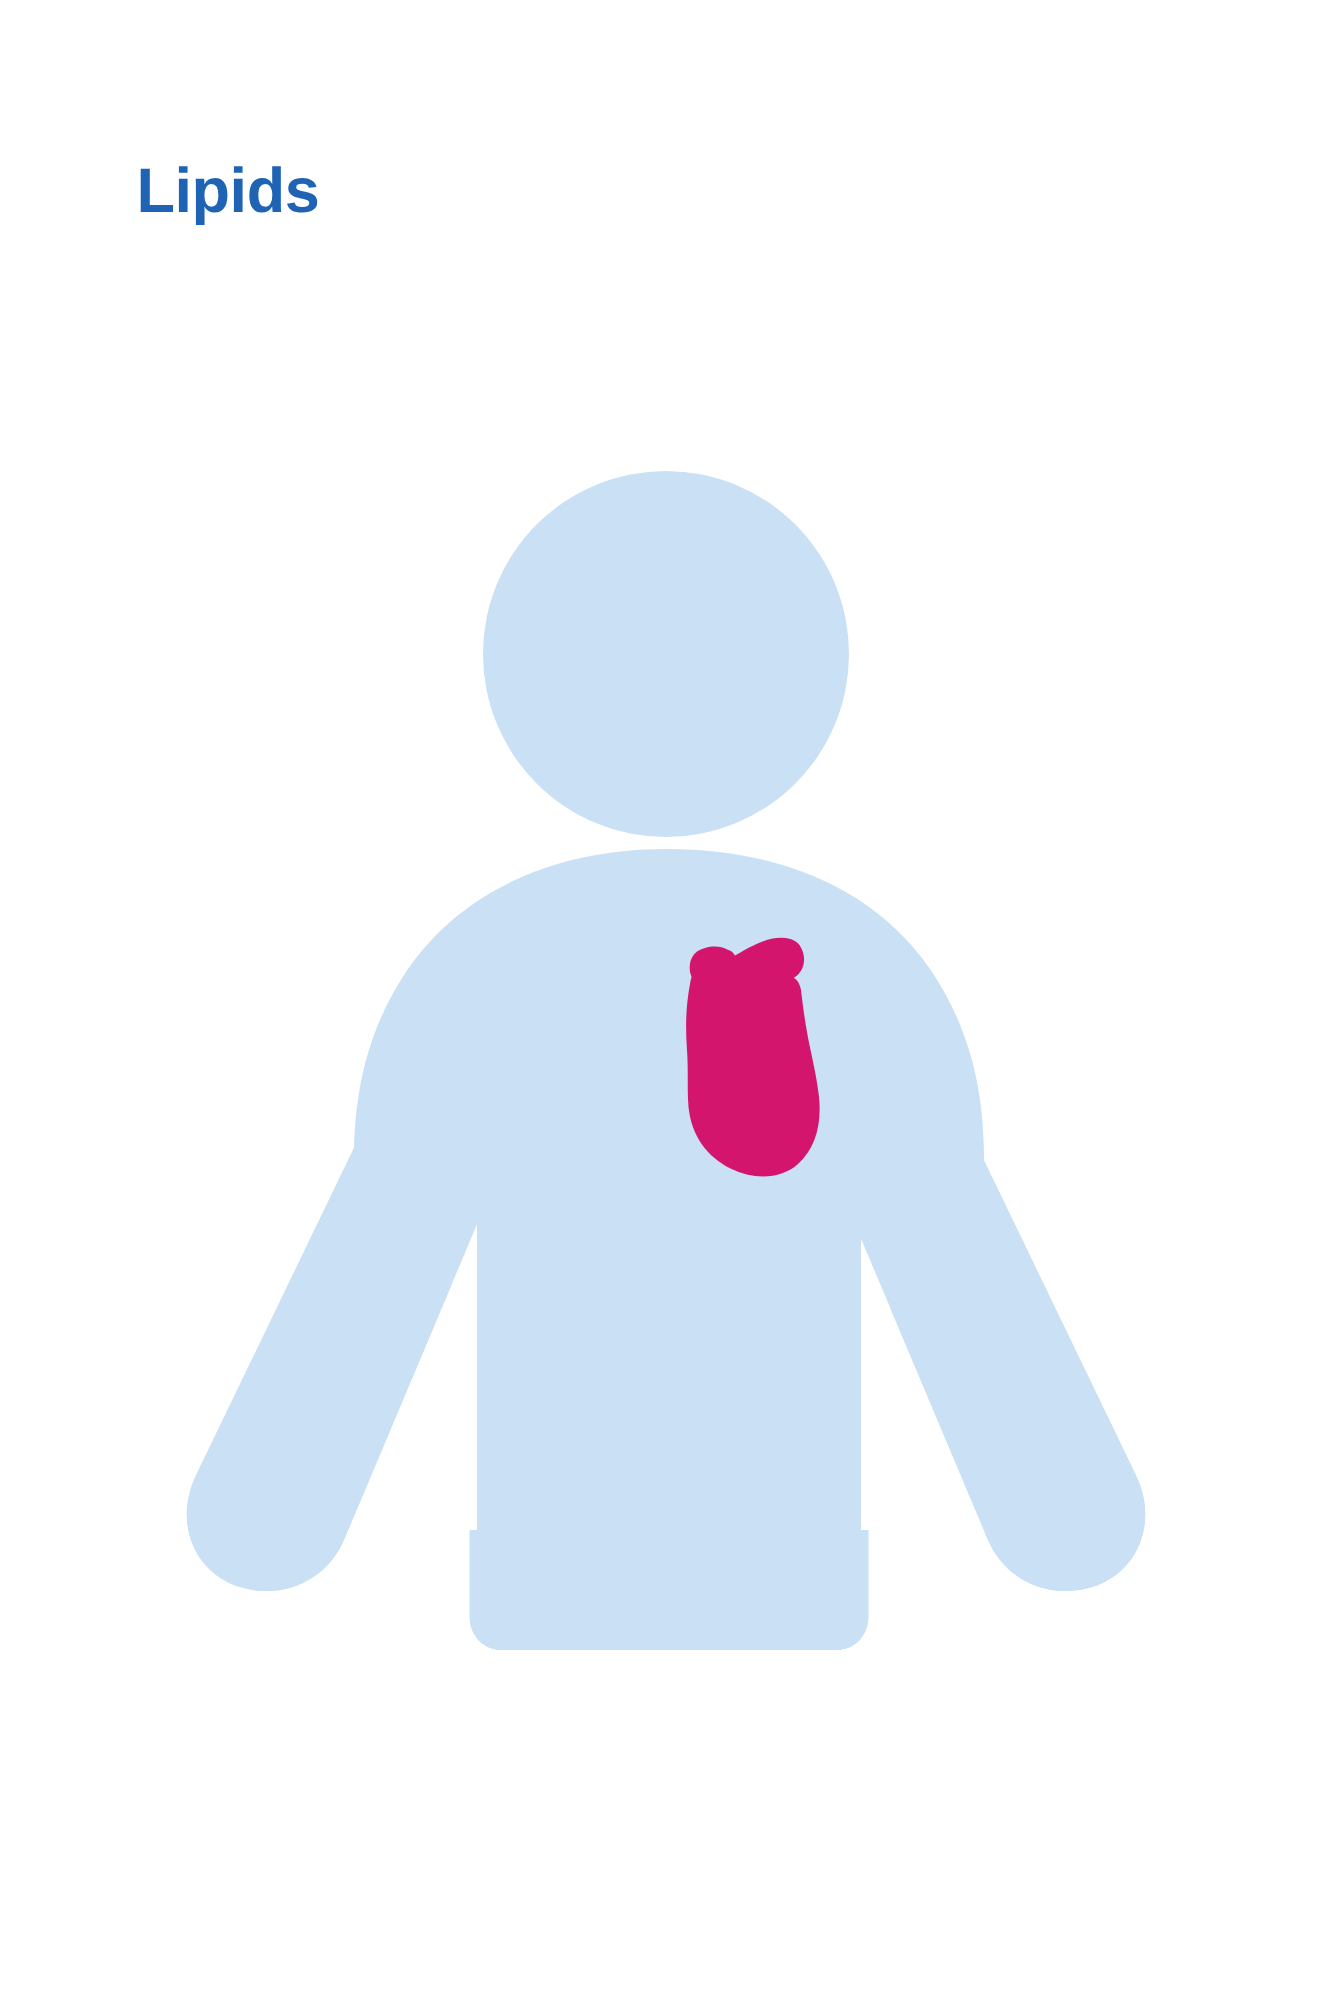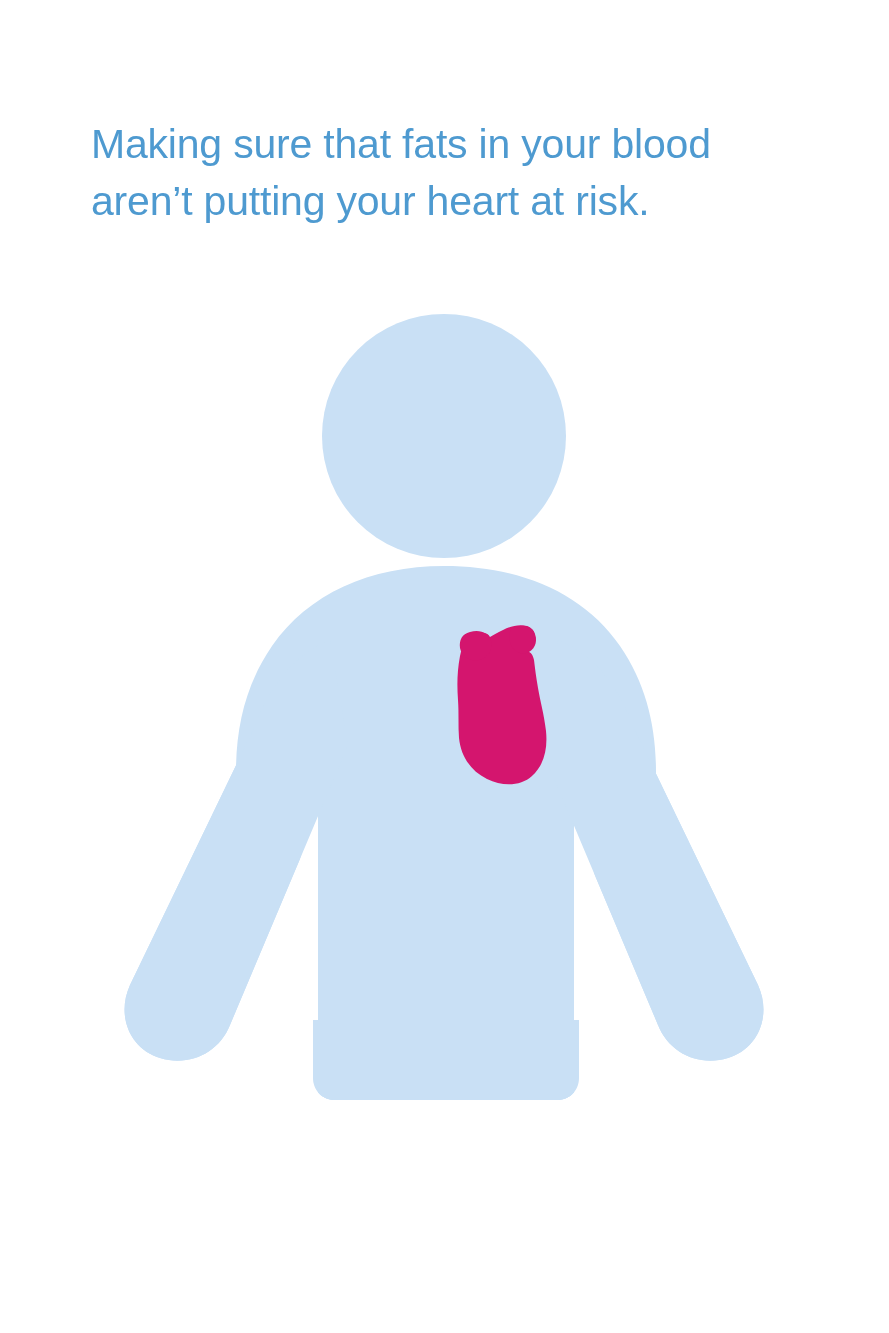--- a/index.html
+++ b/index.html
@@ -56,21 +56,21 @@
     pointer-events: none;
   }
   svg { display: block; }
 </style>
 </head>
 <body>
 
 <div id="card">
 
   <div id="text-block">
-    <p id="subtitle">Making sure that fats in your blood aren’t putting your heart at risk.</p>
+    <h1 id="title">Lipids</h1>
   </div>
 
   <div id="figure-wrap">
     <svg width="889" height="1333" viewBox="0 0 889 1333" xmlns="http://www.w3.org/2000/svg">
 
       <circle cx="444" cy="436" r="122" fill="#c9e0f5"></circle>
 
       <path d="M 330 640
                C 292 655 268 690 255 726
                L 130 985

